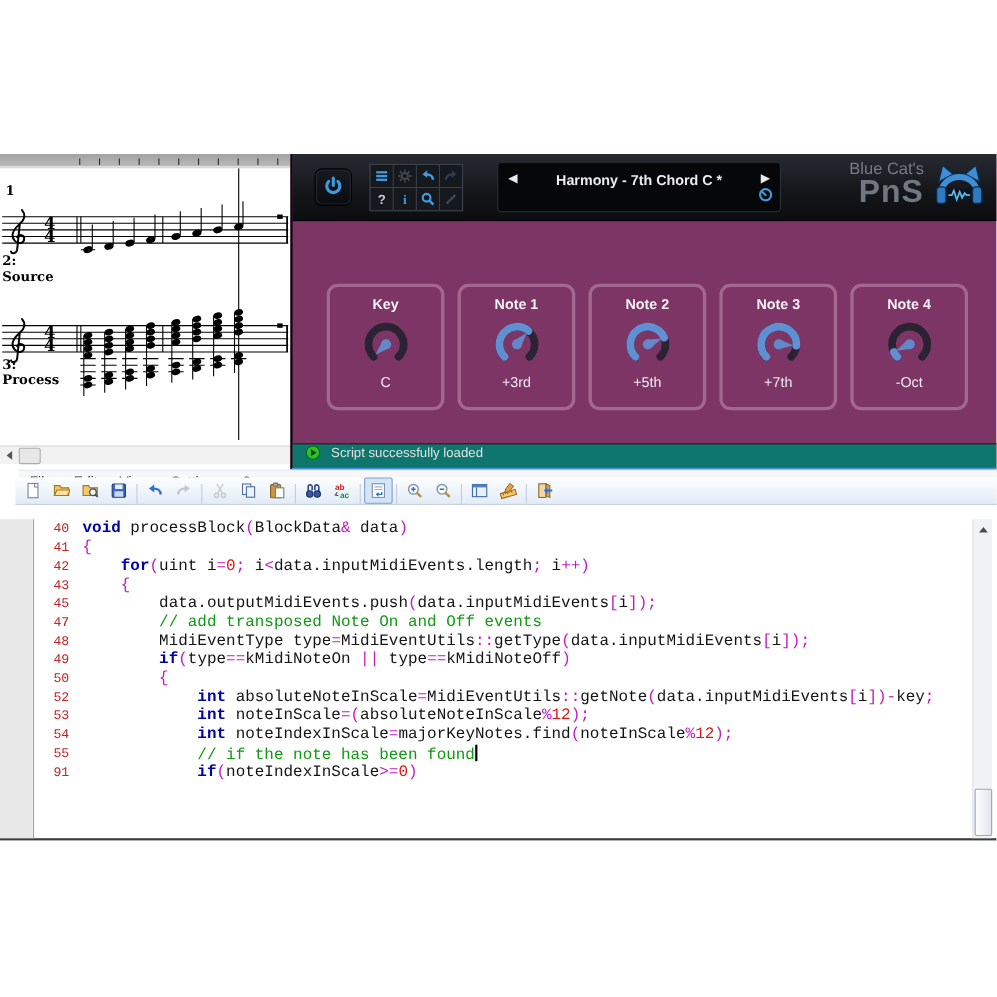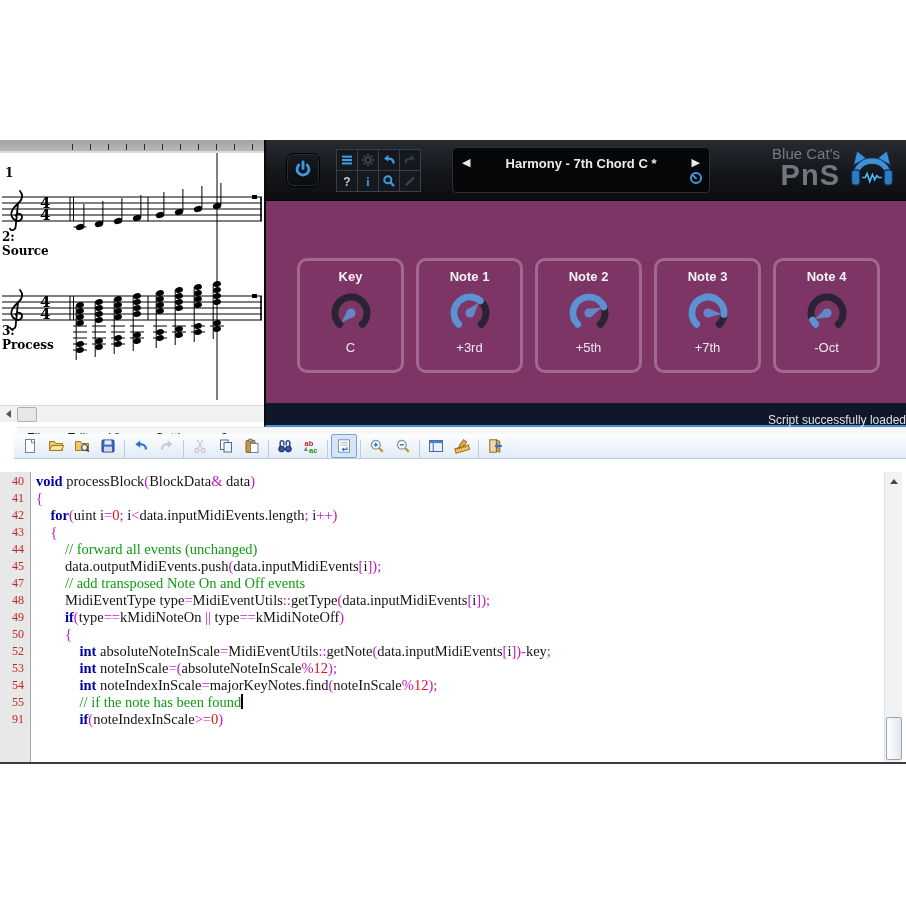--- a/index.html
+++ b/index.html
@@ -32,36 +32,36 @@
   .brand{position:absolute;right:66px;top:5px;text-align:right;}
   .brand1{color:#767c85;font-size:15px;}
   .brand2{color:#71777f;font-size:29px;font-weight:bold;letter-spacing:1px;line-height:27px;}
   .cat{position:absolute;right:9px;top:6px;}
   .banner{position:absolute;left:50%;transform:translateX(-50%);top:70px;width:222px;height:32px;background:#232327;border:1px solid #3a3a41;border-radius:3px;color:#9c9ea0;font-weight:bold;font-size:17px;display:flex;align-items:center;justify-content:center;white-space:nowrap;}
   .knobrow{position:absolute;left:31px;top:118px;display:flex;gap:12px;}
   .kpanel{width:107px;height:115px;border:3px solid rgba(224,188,216,0.38);border-radius:10px;box-sizing:border-box;display:flex;flex-direction:column;align-items:center;}
   .klabel{margin-top:8px;color:#f4f2f4;font-weight:bold;font-size:13px;}
   .kknob{margin-top:5px;}
   .kvalue{color:#efe8ee;font-size:13px;margin-top:3px;}
-  .pstatus{position:absolute;left:0;top:263px;right:0;height:22px;background:#0f172a;border-top:1px solid #1c1c20;display:flex;align-items:flex-end;gap:9px;padding-left:11px;box-sizing:border-box;flex-direction:column;}
+  .pstatus{position:absolute;left:0;top:263px;right:0;height:22px;background:#0f766e;border-top:1px solid #1c1c20;display:flex;align-items:flex-start;gap:9px;padding-left:11px;box-sizing:border-box;}
   .statustext{color:#e0e0e0;font-size:12px;}
 
   
   .menubar{position:absolute;left:17px;top:427px;width:906px;height:20px;background:#f7f7f7;border-top:1px solid #e3eaf4;display:flex;align-items:center;font-size:12.5px;color:#1a1a1a;box-sizing:border-box;}
   .menuitem{padding:0 10px;}
   .toolbar{position:absolute;left:0;top:434px;width:906px;height:25px;background:linear-gradient(#fdfeff,#e2ebf6);border-bottom:1px solid #bfccdc;display:flex;align-items:flex-end;padding-left:3px;box-sizing:border-box;margin-left:14px;}
   .tbtn{width:24px;height:22px;display:flex;align-items:center;justify-content:center;border:1px solid transparent;border-radius:2px;flex:0 0 auto;}
   .tbtn.pressed{background:#d5e4f6;border-color:#7da2cf;}
   .tbtn.disabled{opacity:.45;filter:grayscale(80%);}
   .tsep{width:1px;height:18px;background:#c3ccd7;margin:0 3px;flex:0 0 auto;}
 
   .codewrap{position:absolute;left:0;top:472px;width:906px;height:292px;background:#fff;border-bottom:2px solid #3c3c3c;box-sizing:border-box;}
   .gutter{position:absolute;left:0;top:0;width:30px;height:100%;background:#e8e8e8;border-right:1px solid #a8a8a8;}
   .codelines{position:absolute;left:0;top:1px;right:22px;}
-  .code-row{height:17px;line-height:17px;white-space:pre;font-family:Liberation Serif, serif;font-size:14.5px;display:flex;}
+  .code-row{height:17px;line-height:17px;white-space:pre;font-family:Liberation Mono, monospace;font-size:14.5px;display:flex;margin-left:39px;}
   .lnum{flex:0 0 24px;text-align:right;color:#c22424;font-size:12px;padding-right:12px;line-height:17px;}
   .ltext{white-space:pre;}
   .tk-kw{color:#0000a8;font-weight:bold;}
   .tk-pl{color:#141414;}
   .tk-cm{color:#0f9b10;}
   .tk-op{color:#c319c3;}
   .tk-nu{color:#e01414;}
   .caret{display:inline-block;width:2px;height:15px;background:#000;vertical-align:-2px;}
   .vscroll{position:absolute;right:4px;top:0;width:17px;height:100%;background:#f1f2f4;border-left:1px solid #dfe2e6;}
   .vs-up{position:absolute;top:3px;left:0;width:17px;height:12px;display:flex;align-items:center;justify-content:center;}
@@ -509,21 +509,20 @@
       </div>
     </div>
 
   <div class="codewrap">
     <div class="gutter"></div>
     <div class="codelines" id="codelines">
         <div class="code-row"><span class="lnum">40</span><span class="ltext"><span class="tk-kw">void</span><span class="tk-pl"> processBlock</span><span class="tk-op">(</span><span class="tk-pl">BlockData</span><span class="tk-op">&amp;</span><span class="tk-pl"> data</span><span class="tk-op">)</span></span></div>
         <div class="code-row"><span class="lnum">41</span><span class="ltext"><span class="tk-op">{</span></span></div>
         <div class="code-row"><span class="lnum">42</span><span class="ltext"><span class="tk-pl">    </span><span class="tk-kw">for</span><span class="tk-op">(</span><span class="tk-pl">uint i</span><span class="tk-op">=</span><span class="tk-nu">0</span><span class="tk-op">;</span><span class="tk-pl"> i</span><span class="tk-op">&lt;</span><span class="tk-pl">data.inputMidiEvents.length</span><span class="tk-op">;</span><span class="tk-pl"> i</span><span class="tk-op">++</span><span class="tk-op">)</span></span></div>
         <div class="code-row"><span class="lnum">43</span><span class="ltext"><span class="tk-pl">    </span><span class="tk-op">{</span></span></div>
-        <div class="code-row"><span class="lnum">44</span><span class="ltext"><span class="tk-pl">        </span><span class="tk-cm">// forward all events (unchanged)</span></span></div>
         <div class="code-row"><span class="lnum">45</span><span class="ltext"><span class="tk-pl">        </span><span class="tk-pl">data.outputMidiEvents.push</span><span class="tk-op">(</span><span class="tk-pl">data.inputMidiEvents</span><span class="tk-op">[</span><span class="tk-pl">i</span><span class="tk-op">]);</span></span></div>
         <div class="code-row"><span class="lnum">47</span><span class="ltext"><span class="tk-pl">        </span><span class="tk-cm">// add transposed Note On and Off events</span></span></div>
         <div class="code-row"><span class="lnum">48</span><span class="ltext"><span class="tk-pl">        </span><span class="tk-pl">MidiEventType type</span><span class="tk-op">=</span><span class="tk-pl">MidiEventUtils</span><span class="tk-op">::</span><span class="tk-pl">getType</span><span class="tk-op">(</span><span class="tk-pl">data.inputMidiEvents</span><span class="tk-op">[</span><span class="tk-pl">i</span><span class="tk-op">]);</span></span></div>
         <div class="code-row"><span class="lnum">49</span><span class="ltext"><span class="tk-pl">        </span><span class="tk-kw">if</span><span class="tk-op">(</span><span class="tk-pl">type</span><span class="tk-op">==</span><span class="tk-pl">kMidiNoteOn </span><span class="tk-op">||</span><span class="tk-pl"> type</span><span class="tk-op">==</span><span class="tk-pl">kMidiNoteOff</span><span class="tk-op">)</span></span></div>
         <div class="code-row"><span class="lnum">50</span><span class="ltext"><span class="tk-pl">        </span><span class="tk-op">{</span></span></div>
         <div class="code-row"><span class="lnum">52</span><span class="ltext"><span class="tk-pl">            </span><span class="tk-kw">int</span><span class="tk-pl"> absoluteNoteInScale</span><span class="tk-op">=</span><span class="tk-pl">MidiEventUtils</span><span class="tk-op">::</span><span class="tk-pl">getNote</span><span class="tk-op">(</span><span class="tk-pl">data.inputMidiEvents</span><span class="tk-op">[</span><span class="tk-pl">i</span><span class="tk-op">])</span><span class="tk-op">-</span><span class="tk-pl">key</span><span class="tk-op">;</span></span></div>
         <div class="code-row"><span class="lnum">53</span><span class="ltext"><span class="tk-pl">            </span><span class="tk-kw">int</span><span class="tk-pl"> noteInScale</span><span class="tk-op">=(</span><span class="tk-pl">absoluteNoteInScale</span><span class="tk-op">%</span><span class="tk-nu">12</span><span class="tk-op">);</span></span></div>
         <div class="code-row"><span class="lnum">54</span><span class="ltext"><span class="tk-pl">            </span><span class="tk-kw">int</span><span class="tk-pl"> noteIndexInScale</span><span class="tk-op">=</span><span class="tk-pl">majorKeyNotes.find</span><span class="tk-op">(</span><span class="tk-pl">noteInScale</span><span class="tk-op">%</span><span class="tk-nu">12</span><span class="tk-op">);</span></span></div>
         <div class="code-row"><span class="lnum">55</span><span class="ltext"><span class="tk-pl">            </span><span class="tk-cm">// if the note has been found</span><span class="caret"></span></span></div>
         <div class="code-row"><span class="lnum">91</span><span class="ltext"><span class="tk-pl">            </span><span class="tk-kw">if</span><span class="tk-op">(</span><span class="tk-pl">noteIndexInScale</span><span class="tk-op">&gt;=</span><span class="tk-nu">0</span><span class="tk-op">)</span></span></div>

